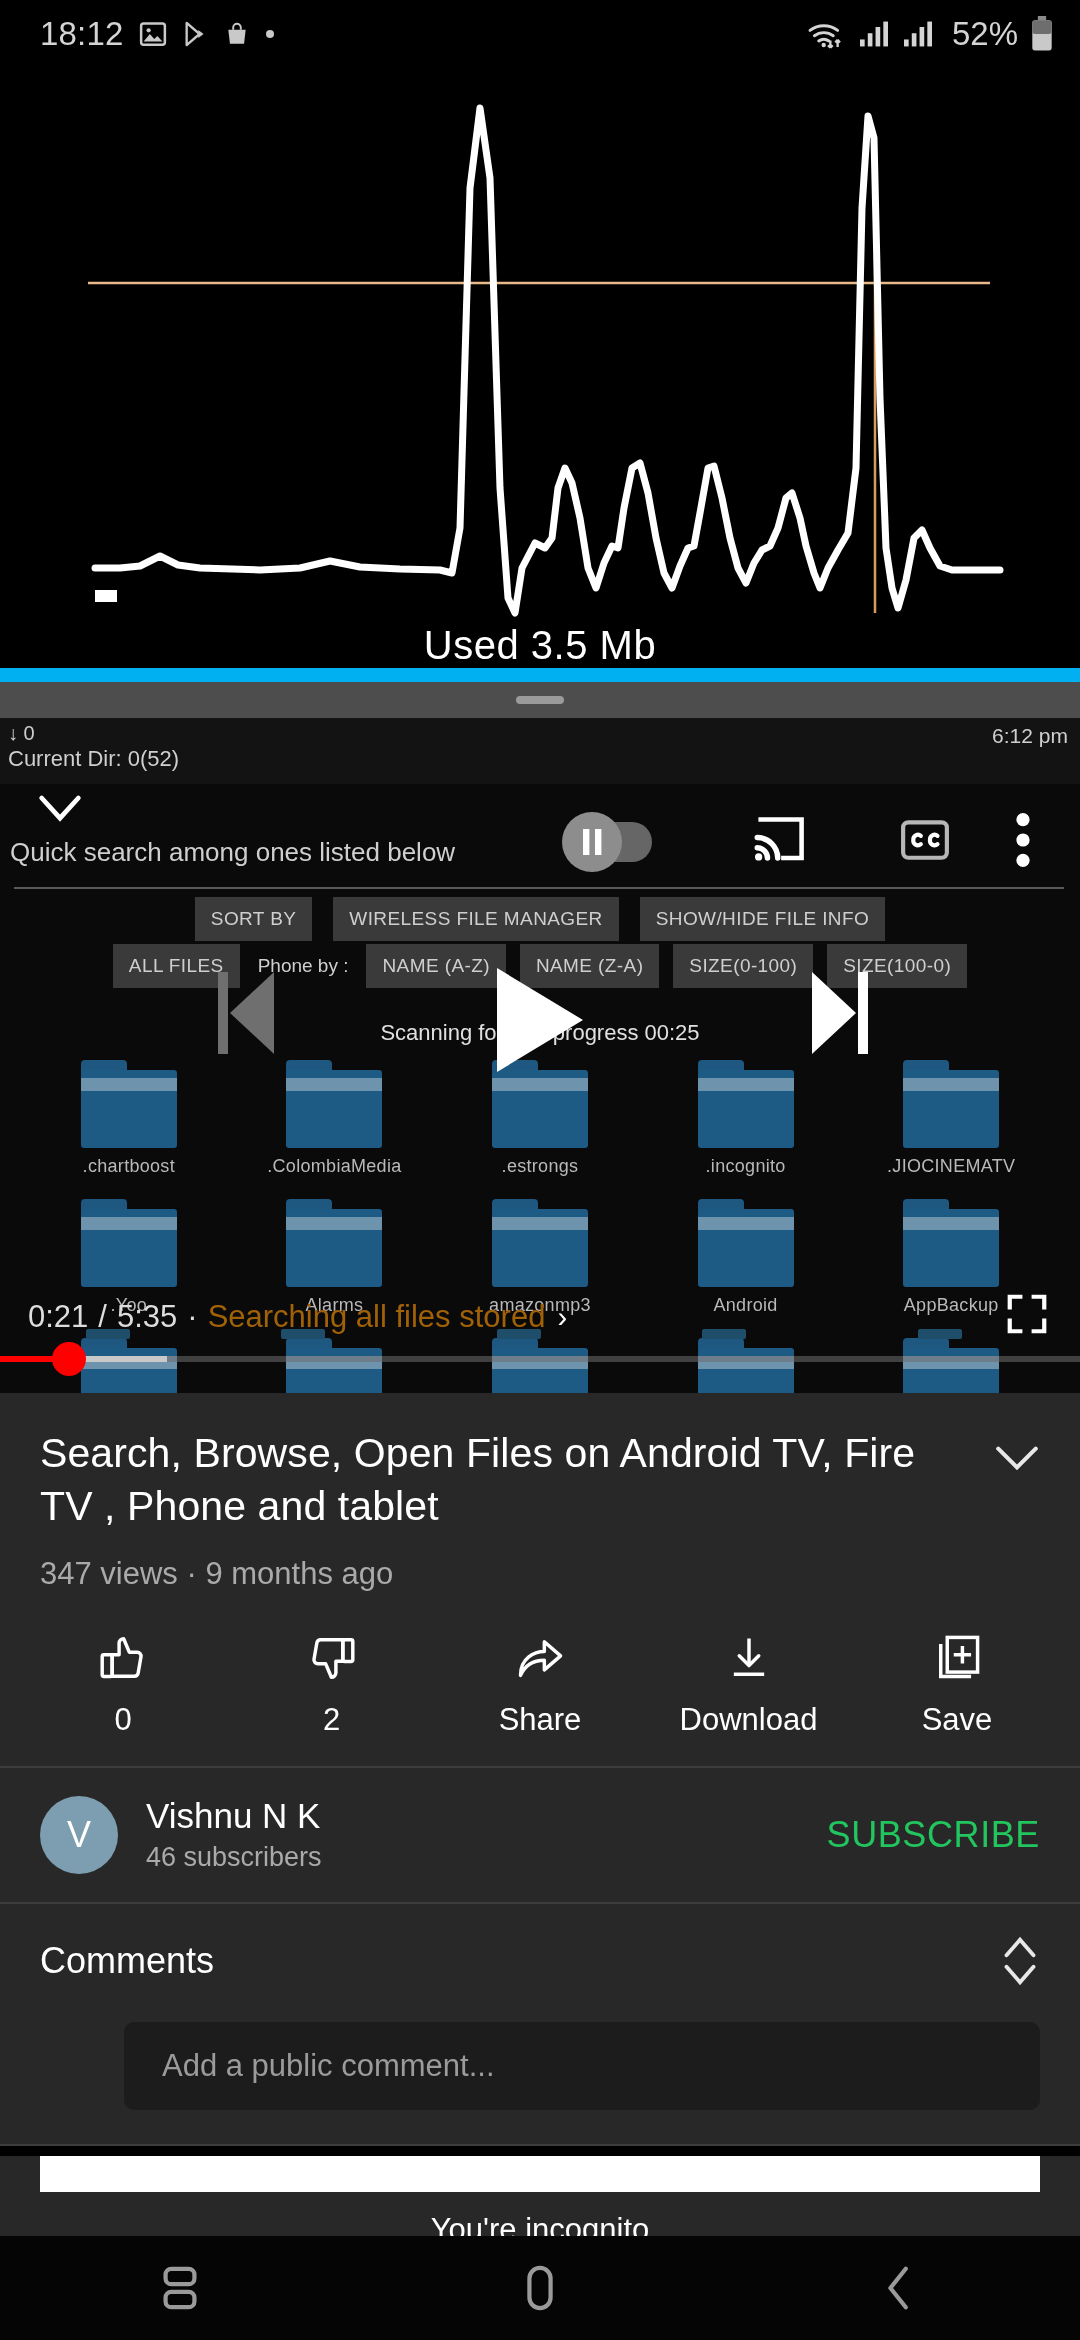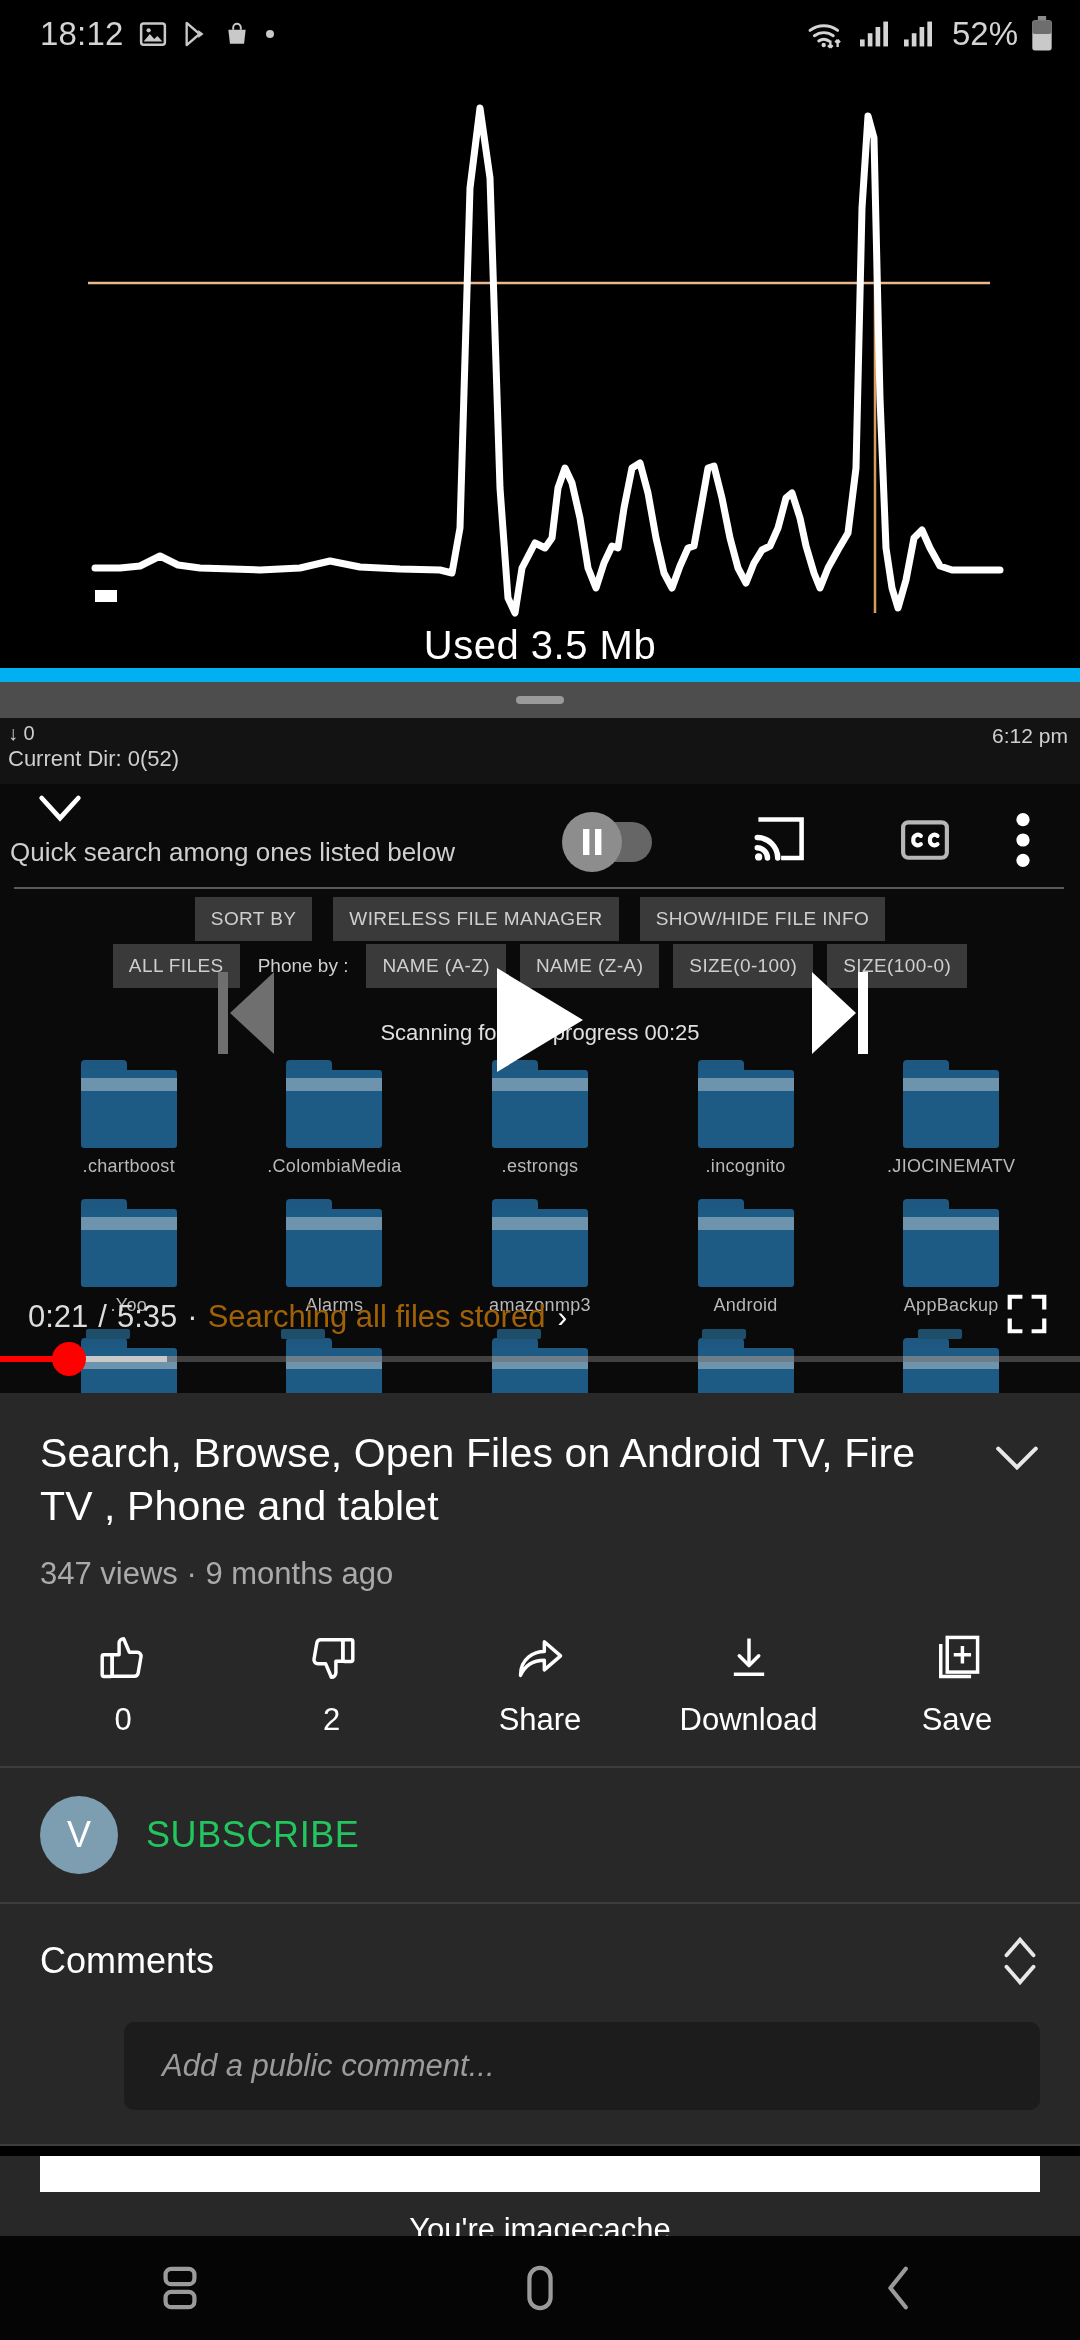--- a/index.html
+++ b/index.html
@@ -173,21 +173,21 @@
   .ch-text { flex:1; }
   .ch-name { font-size:35px; color:#fff; }
   .ch-subs { font-size:27px; color:#aaa; margin-top:6px; }
   .subscribe { font-size:36px; color:#22c55e; letter-spacing:0.6px; }
 
   .comments-sec { background:#282828; padding:30px 40px 34px 40px; }
   .comments-head { display:flex; align-items:center; justify-content:space-between; }
   .comments-title { font-size:36px; color:#fff; }
   .comment-box {
     margin:34px 0 0 84px; background:#1c1c1c; border-radius:10px;
-    height:88px; display:flex; align-items:center; padding:0 38px;font-style:italic;
+    height:88px; display:flex; align-items:center; padding:0 38px;
   }
   .comment-ph { font-size:31px; color:#9b9b9b; }
 
   .incognito-sec { background:#282828; padding-bottom:34px; }
   .white-bar { margin:10px 40px 0 40px; height:36px; background:#fff; }
   .incognito-text { text-align:center; font-size:31px; color:#fff; margin-top:20px; }
 
   
   .navbar {
     position:absolute; bottom:0; left:0; width:1080px; height:104px;
@@ -568,20 +568,24 @@
       </svg>
     </span>
     <span class="action-label">Save</span>
   </div>
 </div>
 
 <div class="divider"></div>
 
 <div class="channel">
   <div class="avatar">V</div>
+  <div class="ch-text">
+    <div class="ch-name">Vishnu N K</div>
+    <div class="ch-subs">46 subscribers</div>
+  </div>
   <div class="subscribe">SUBSCRIBE</div>
 </div>
 
 <div class="divider"></div>
 
 <div class="comments-sec">
   <div class="comments-head">
     <span class="comments-title">Comments</span>
     <span>
       <svg class="icon-svg" width="40" height="54" viewBox="0 0 20 28">
@@ -592,21 +596,21 @@
   </div>
   <div class="comment-box">
     <span class="comment-ph">Add a public comment...</span>
   </div>
 </div>
 
 <div class="divider"></div>
 
 <div class="incognito-sec">
   <div class="white-bar"></div>
-  <div class="incognito-text">You're imagecache</div>
+  <div class="incognito-text">You're incognito</div>
 </div>
 
 <div class="navbar">
   <div class="nav-btn">
     <svg class="icon-svg" width="44" height="50" viewBox="0 0 22 26">
       <rect x="3.5" y="3" width="15" height="8" rx="3" fill="none" stroke="#9a9a9a" stroke-width="2.2"></rect>
       <rect x="3.5" y="15" width="15" height="8" rx="3" fill="none" stroke="#9a9a9a" stroke-width="2.2"></rect>
     </svg>
   </div>
   <div class="nav-btn">

